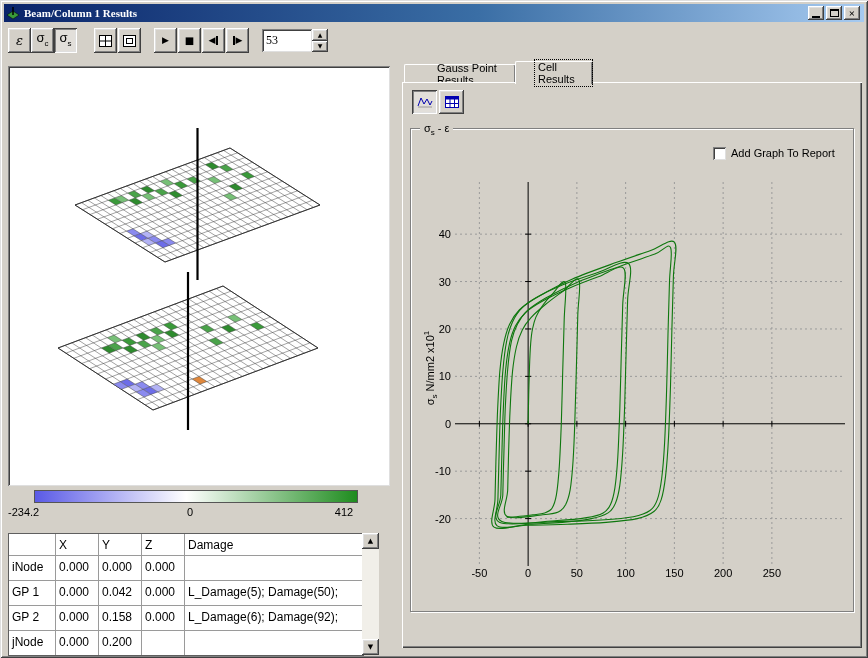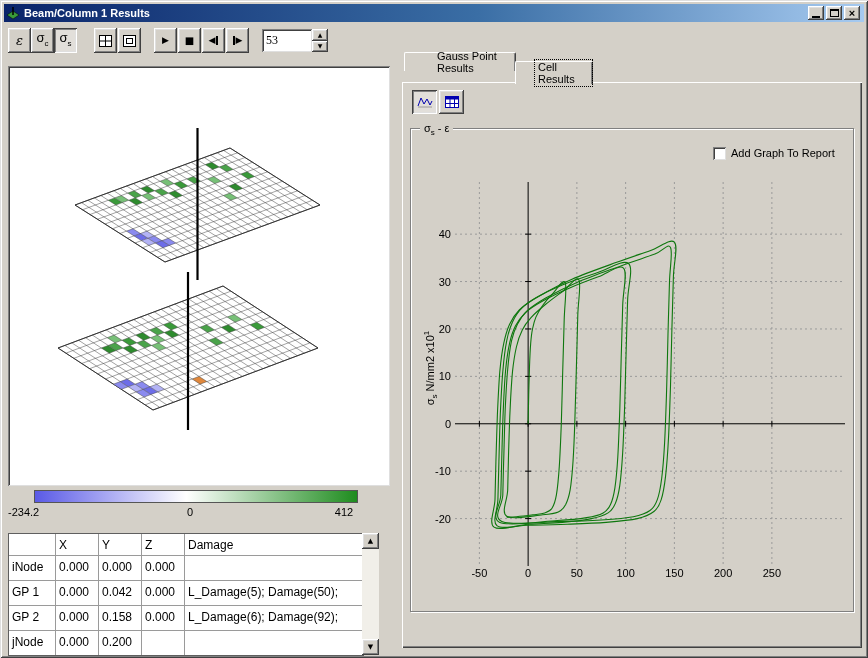--- a/index.html
+++ b/index.html
@@ -1,21 +1,21 @@
 <!DOCTYPE html>
 <html><head>
 <meta charset="utf-8">
 <style>
   *{margin:0;padding:0;box-sizing:border-box;}
   html,body{width:868px;height:658px;overflow:hidden;}
   body{font-family:"Liberation Sans","DejaVu Sans",sans-serif;font-size:11px;background:#d4d0c8;position:relative;}
   #window{position:absolute;left:0;top:0;width:868px;height:658px;background:#d4d0c8;overflow:hidden;
     box-shadow:inset 1px 1px 0 #dfdfdf,inset -1px -1px 0 #404040,inset 2px 2px 0 #ffffff,inset -2px -2px 0 #808080;}
   .titlebar{position:absolute;left:4px;top:4px;width:860px;height:18px;
-    background:linear-gradient(to right,#0a246a,#3a6ea5 55%,#a6caf0);display:flex;align-items:center;}
+    background:linear-gradient(to right,#0a246a,#3a6ea5 55%,#a6caf0);display:flex;align-items:center;font-family:Liberation Serif, serif;}
   .app-icon{margin-left:2px;}
   .title-text{color:#fff;font-weight:bold;font-size:11px;margin-left:4px;white-space:nowrap;}
   .win-controls{position:absolute;right:4px;top:2px;display:flex;gap:2px;}
   .btn{background:#d4d0c8;box-shadow:inset -1px -1px 0 #404040,inset 1px 1px 0 #ffffff,inset -2px -2px 0 #808080,inset 2px 2px 0 #dfdfdf;}
   .btn.pressed{box-shadow:inset 1px 1px 0 #404040,inset -1px -1px 0 #ffffff,inset 2px 2px 0 #808080,inset -2px -2px 0 #dfdfdf;background:#e2dfda;}
   .winbtn{width:16px;height:14px;display:flex;align-items:center;justify-content:center;font-size:11px;font-weight:bold;line-height:10px;}
   .glyph-min{display:block;width:8px;height:2px;background:#000;margin-top:7px;}
   .glyph-max{display:block;width:9px;height:8px;border:1px solid #000;border-top:2px solid #000;}
   .tbtn{position:absolute;top:28px;width:23px;height:25px;display:flex;align-items:center;justify-content:center;gap:1px;}
   .sym{font-size:13px;line-height:13px;}
@@ -296,21 +296,21 @@
       <div class="tcell">0.000</div>
       <div class="tcell">0.200</div>
       <div class="tcell"></div>
       <div class="tcell"></div>
     </div>
   <div class="scrollbar">
     <div class="btn sbtn" style="top:0;">▲</div>
     <div class="btn sbtn" style="top:106px;">▼</div>
   </div>
 
-  <div class="tab" style="left:404px;top:52px;width:112px;height:19px;padding-left:32px;">
+  <div class="tab" style="left:404px;top:64px;width:112px;height:19px;padding-left:32px;">
     <span class="tab-label">Gauss Point Results</span>
   </div>
   <div class="tab active" style="left:515px;top:61px;width:78px;height:23px;">
     <span class="tab-label focused">Cell Results</span>
   </div>
   <div class="tab-page"></div>
 
   <div class="btn toolbtn pressed" style="left:412px;top:90px;">
     <svg width="16" height="14">
       <line x1="1" y1="12" x2="15" y2="12" stroke="#9a9a9a"></line>

